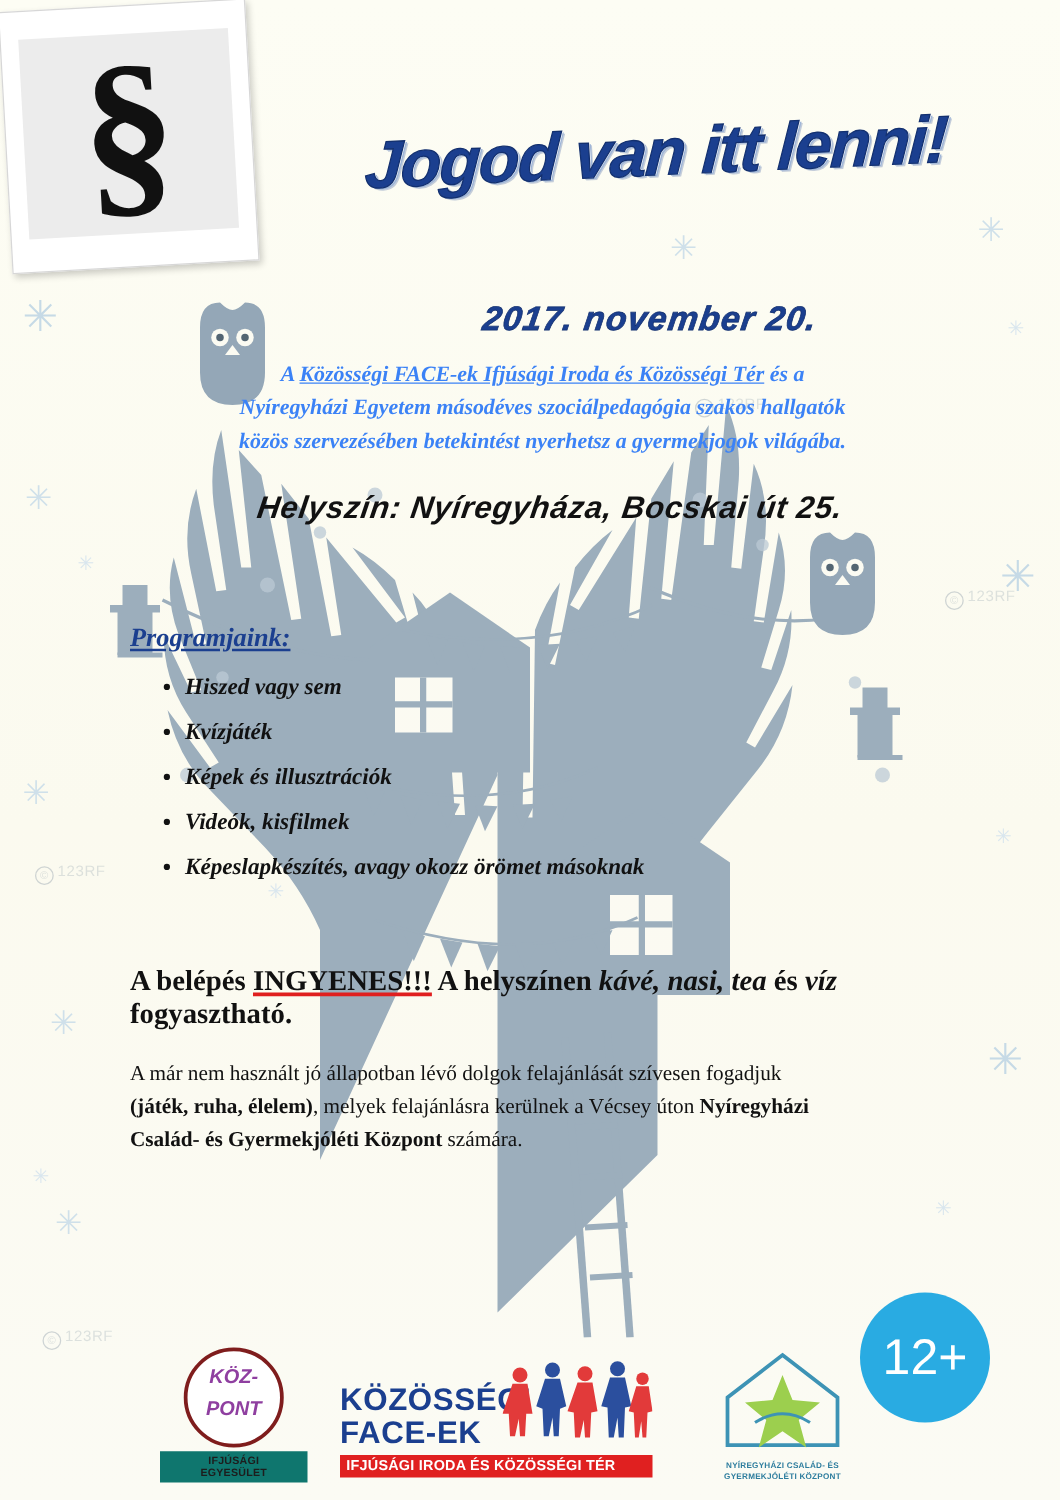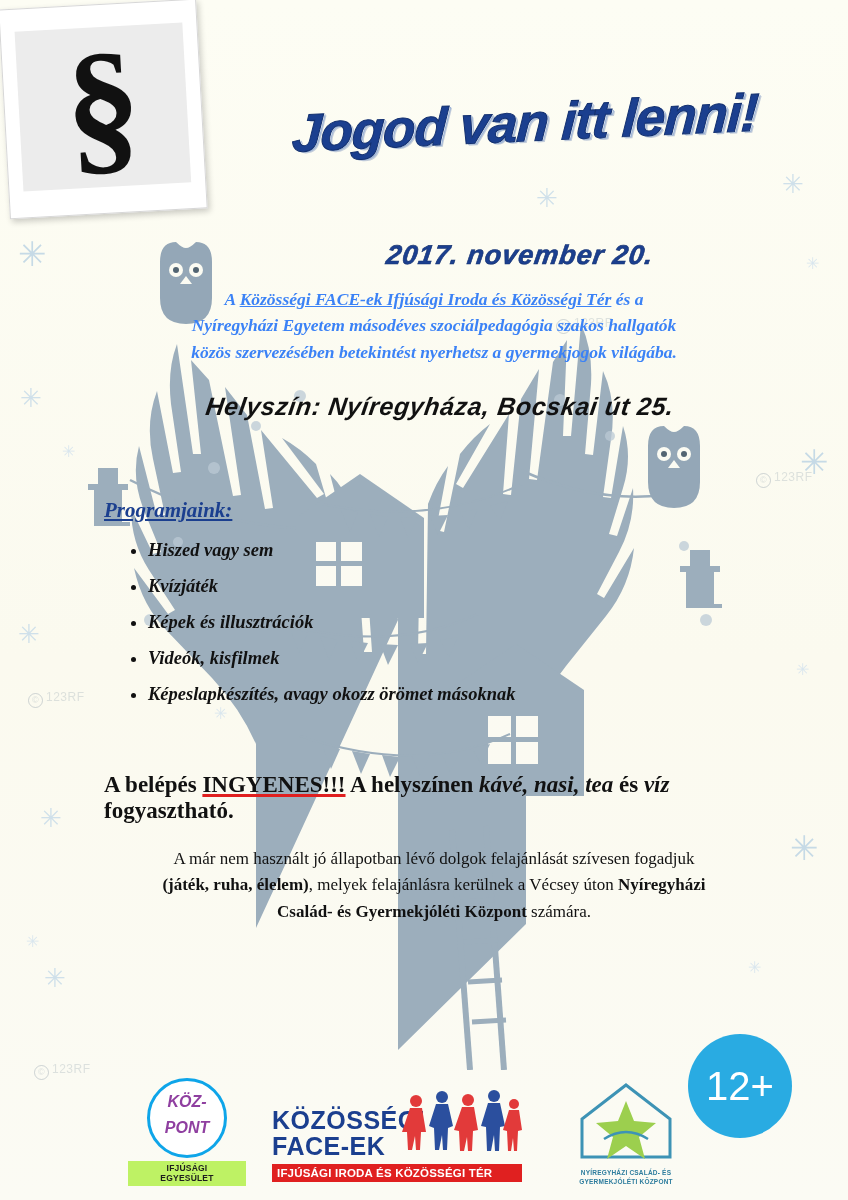--- a/index.html
+++ b/index.html
@@ -206,21 +206,20 @@
   .free-line .it { font-style: italic; font-weight: 700; }
 
   .donate {
     position: absolute;
     left: 104px; top: 846px;
     width: 660px;
     font-family: "Liberation Serif", serif;
     font-size: 17px;
     line-height: 1.55;
     color: #111111;
-    text-align: center;
   }
   .donate b { font-weight: 700; }
 
   
   .age-badge {
     position: absolute;
     right: 56px; bottom: 62px;
     width: 104px; height: 104px;
     border-radius: 50%;
     background: #29abe2;
@@ -237,40 +236,40 @@
   .logos {
     position: absolute;
     left: 0; bottom: 6px;
     width: 848px; height: 130px;
   }
   .logo { position: absolute; }
 
   .logo-kozpont { left: 128px; bottom: 8px; width: 118px; text-align: center; }
   .kp-circle {
     width: 74px; height: 74px; border-radius: 50%;
-    border: 3px solid #0ea5e9;
+    border: 3px solid #7f1d1d;
     margin: 0 auto;
     position: relative;
     background: #ffffff;
   }
   .kp-circle .kp-t {
     position: absolute; left: 0; right: 0; top: 12px;
     font-family: "Liberation Sans", sans-serif;
     font-weight: 700; font-size: 16px; color: #8f3fa0;
     font-style: italic;
   }
   .kp-circle .kp-b {
     position: absolute; left: 0; right: 0; top: 38px;
     font-family: "Liberation Sans", sans-serif;
     font-weight: 700; font-size: 16px; color: #8f3fa0;
     font-style: italic;
   }
   .kp-tag {
     margin-top: 3px;
-    background: #bef264;
+    background: #0f766e;
     color: #1d1d1d;
     font-family: "Liberation Sans", sans-serif;
     font-weight: 700;
     font-size: 8.5px;
     line-height: 1.25;
     padding: 2px 4px;
     letter-spacing: .2px;
   }
 
   .logo-face { left: 272px; bottom: 12px; width: 250px; }

